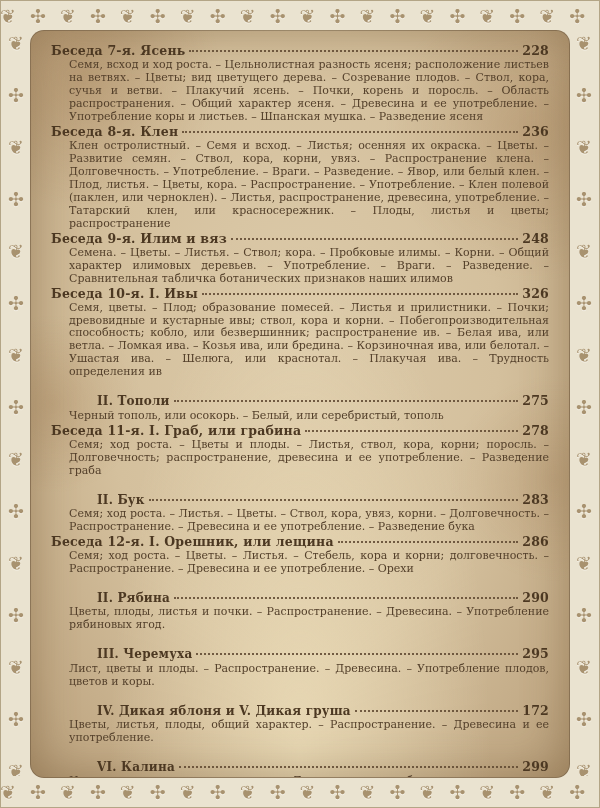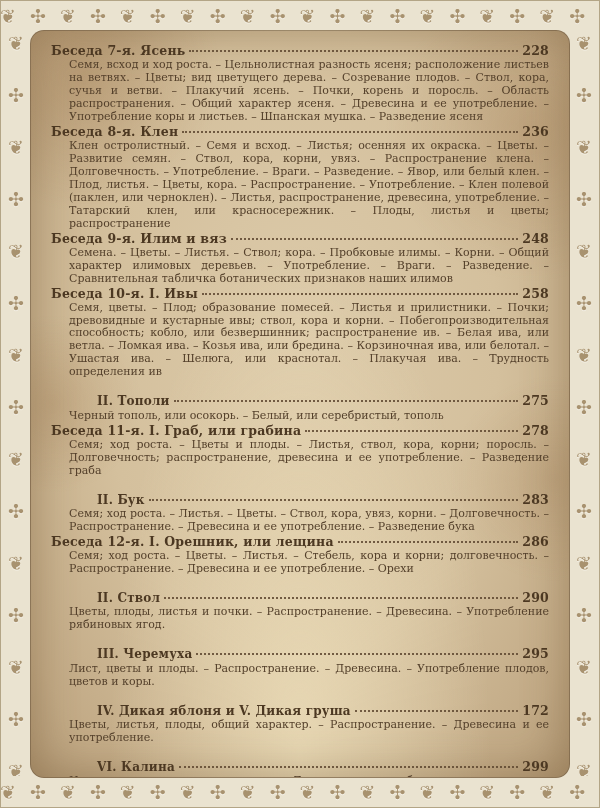--- a/index.html
+++ b/index.html
@@ -101,21 +101,21 @@
             <span class="t">Беседа 9-я. Илим и вяз</span>
             <span class="dots"></span>
             <span class="pg">248</span>
           </div>
           <p class="desc">Семена. – Цветы. – Листья. – Ствол; кора. – Пробковые илимы. – Корни. – Общий характер илимовых деревьев. – Употребление. – Враги. – Разведение. – Сравнительная табличка ботанических признаков наших илимов</p>
         </div>
         <div class="entry main">
           <div class="head">
             <span class="t">Беседа 10-я. I. Ивы</span>
             <span class="dots"></span>
-            <span class="pg">258</span>
+            <span class="pg">326</span>
           </div>
           <p class="desc">Семя, цветы. – Плод; образование помесей. – Листья и прилистники. – Почки; древовидные и кустарные ивы; ствол, кора и корни. – Побегопроизводительная способность; кобло, или безвершинник; распространение ив. – Белая ива, или ветла. – Ломкая ива. – Козья ива, или бредина. – Корзиночная ива, или белотал. – Ушастая ива. – Шелюга, или краснотал. – Плакучая ива. – Трудность определения ив</p>
         </div>
         <div class="entry sub">
           <div class="head">
             <span class="t">II. Тополи</span>
             <span class="dots"></span>
             <span class="pg">275</span>
           </div>
           <p class="desc">Черный тополь, или осокорь. – Белый, или серебристый, тополь</p>
@@ -139,21 +139,21 @@
         <div class="entry main">
           <div class="head">
             <span class="t">Беседа 12-я. I. Орешник, или лещина</span>
             <span class="dots"></span>
             <span class="pg">286</span>
           </div>
           <p class="desc">Семя; ход роста. – Цветы. – Листья. – Стебель, кора и корни; долговечность. – Распространение. – Древесина и ее употребление. – Орехи</p>
         </div>
         <div class="entry sub">
           <div class="head">
-            <span class="t">II. Ствол</span>
+            <span class="t">II. Рябина</span>
             <span class="dots"></span>
             <span class="pg">290</span>
           </div>
           <p class="desc">Цветы, плоды, листья и почки. – Распространение. – Древесина. – Употребление рябиновых ягод.</p>
         </div>
         <div class="entry sub">
           <div class="head">
             <span class="t">III. Черемуха</span>
             <span class="dots"></span>
             <span class="pg">295</span>

